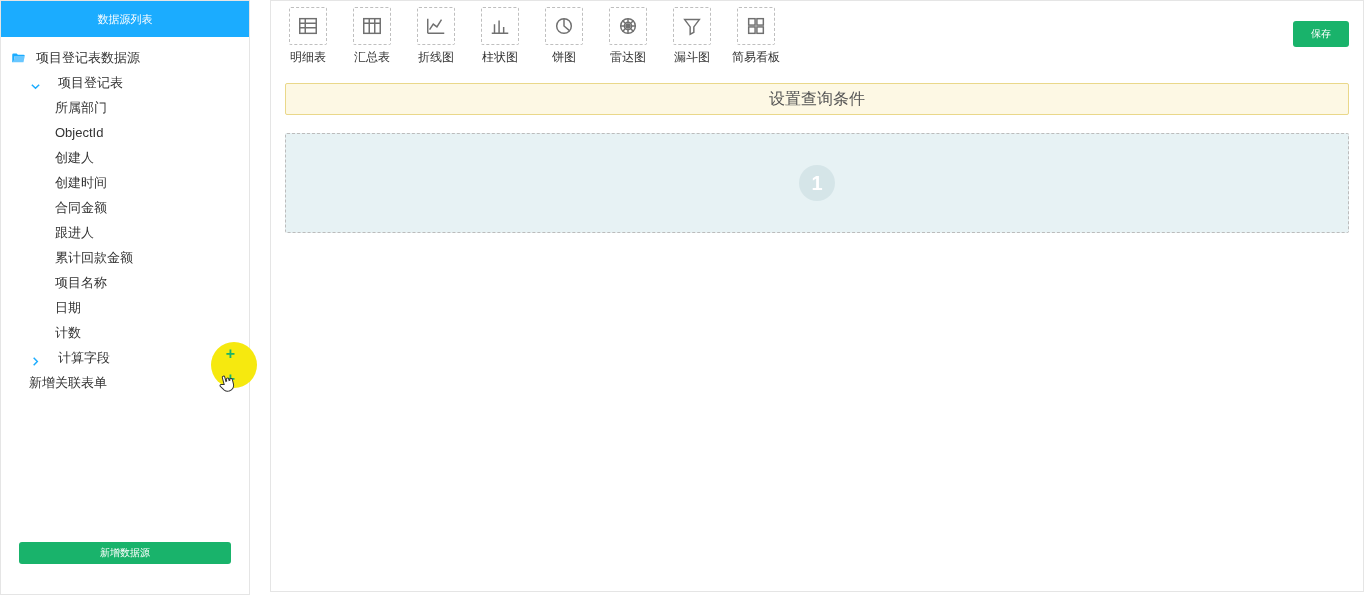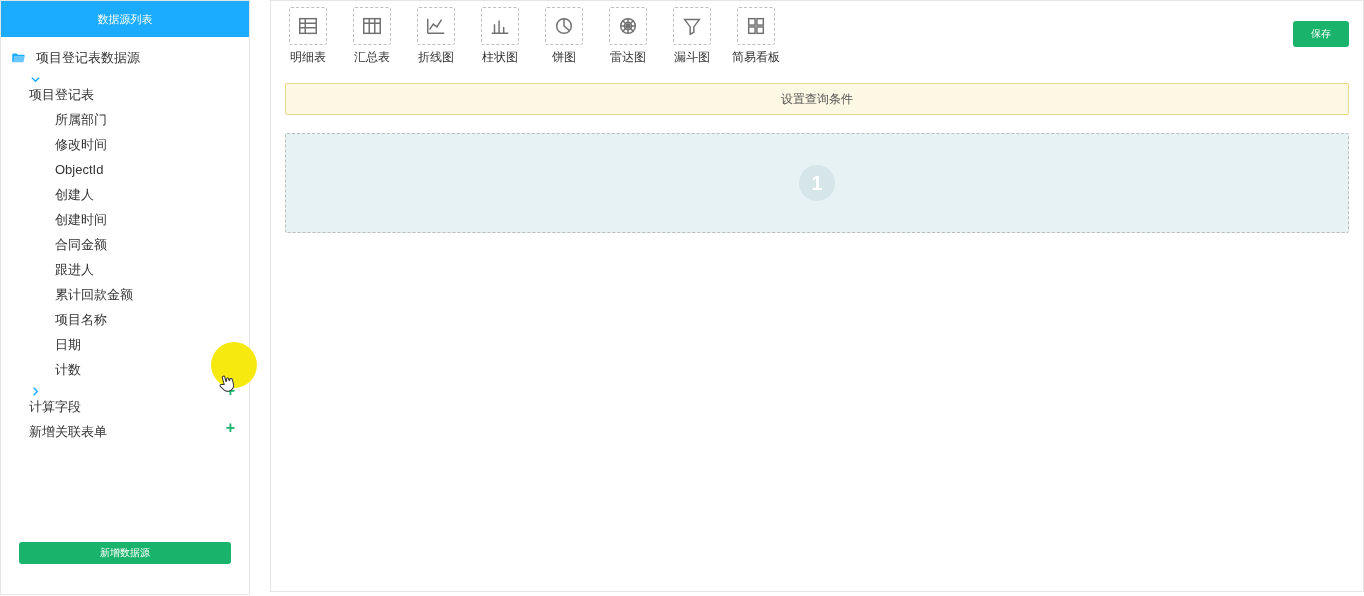--- a/index.html
+++ b/index.html
@@ -3,21 +3,21 @@
   <meta charset="utf-8">
   <style>
     * { margin: 0; padding: 0; box-sizing: border-box; font-family: "Microsoft YaHei", "PingFang SC", sans-serif; }
     body { width: 1364px; height: 596px; background: #fff; display: flex; overflow: hidden; }
 
     .sidebar { width: 250px; height: 595px; border: 1px solid #e5e5e5; display: flex; flex-direction: column; position: relative; }
     .sidebar-header { height: 36px; background: #1bacff; color: #fff; font-size: 11px; display: flex; align-items: center; justify-content: center; }
     .tree { flex: 1; padding: 8px 0 0 8px; font-size: 13px; color: #333; overflow: auto; }
     .node { padding: 3px 0; line-height: 19px; cursor: pointer; white-space: nowrap; }
     .l0 { padding-left: 2px; color: #333; display:flex; align-items:center; gap:10px;}
-    .l1 { padding-left: 20px; display:flex; align-items:flex-start; gap:0; position: relative; flex-direction: column; }
+    .l1 { padding-left: 20px; display:flex; align-items:flex-end; gap:17px; position: relative; }
     .l2 { padding-left: 46px; color: #333; }
     .add-form-row { padding-left: 20px; position: relative;}
     .folder-icon { width:15px; height:13px; display:inline-block; }
     .chev { width:12px; height:12px; display:inline-flex; align-items:center; justify-content:center; font-size:11px; }
     .chev-down { color:#1bacff; }
     .chev-right { color:#1bacff; }
 
     .plus-btn { position:absolute; right:14px; color:#19b36b; font-size:16px; font-weight:700; line-height:14px; }
     .plus1 { top: 2px; }
     .plus2 { top: 2px; }
@@ -30,21 +30,21 @@
     .main { flex:1; height: 592px; border:1px solid #e5e5e5; margin-left:20px; display:flex; flex-direction:column; padding:0 0 0 0;}
     .toolbar { height: 68px; display:flex; align-items:flex-start; padding: 6px 12px 0 12px; position:relative; border-bottom: none;}
     .chart-btns { display:flex; gap:14px; }
     .chart-btn { width:50px; display:flex; flex-direction:column; align-items:center; cursor:pointer; }
     .chart-icon-box { width:38px; height:38px; border:1px dashed #bfbfbf; border-radius:2px; display:flex; align-items:center; justify-content:center; margin-bottom:4px;}
     .chart-icon-box svg { width:22px; height:22px; stroke:#707070; fill:none; stroke-width:1.6;}
     .chart-label { font-size:12px; color:#333; white-space:nowrap; }
     .save-btn { position:absolute; right:14px; top:20px; background:#19b36b; color:#fff; border:none; padding:6px 18px; border-radius:3px; font-size:10px; cursor:pointer;}
 
     .content-area { flex:1; padding: 14px 14px; overflow:auto;}
-    .query-bar { height:32px; border:1px solid #ead88a; background:#fdf8e4; display:flex; align-items:center; justify-content:center; font-size:12px; color:#555; border-radius:2px; cursor:pointer;}
+    .query-bar { height:32px; border:1px solid #ead88a; background:#fdf8e4; display:flex; align-items:center; justify-content:center; font-size:16px; color:#555; border-radius:2px; cursor:pointer;}
     .dropzone { margin-top:18px; height:100px; border:1px dashed #bcbcbc; background:#e7f2f4; display:flex; align-items:center; justify-content:center; border-radius:2px;}
     .dz-num { width:36px; height:36px; border-radius:50%; background:#d5e5e8; color:#fff; display:flex; align-items:center; justify-content:center; font-size:20px; font-weight:700;}
 
     .rel-wrap { position: relative; }
   </style>
 </head>
 <body>
 
 <div class="sidebar">
   <div class="sidebar-header">数据源列表</div>
@@ -62,21 +62,20 @@
       </div>
       <div class="node l1">
         <span class="chev chev-down">
           <svg viewBox="0 0 12 12" width="11" height="11">
               <path d="M2 4l4 4 4-4" stroke="#1bacff" stroke-width="1.6" fill="none"></path>
             </svg>
         </span>
         <span>项目登记表</span>
       </div>
       <div class="node l2">所属部门</div>
-      <div class="node l2">修改时间</div>
       <div class="node l2">ObjectId</div>
       <div class="node l2">创建人</div>
       <div class="node l2">创建时间</div>
       <div class="node l2">合同金额</div>
       <div class="node l2">跟进人</div>
       <div class="node l2">累计回款金额</div>
       <div class="node l2">项目名称</div>
       <div class="node l2">日期</div>
       <div class="node l2">计数</div>
       <div class="node l1">

